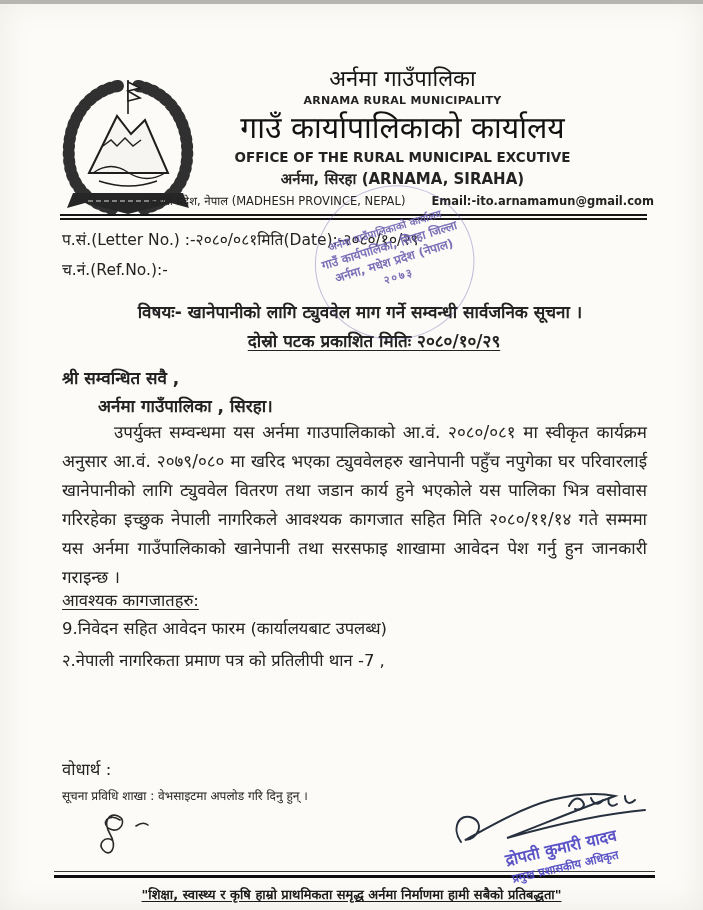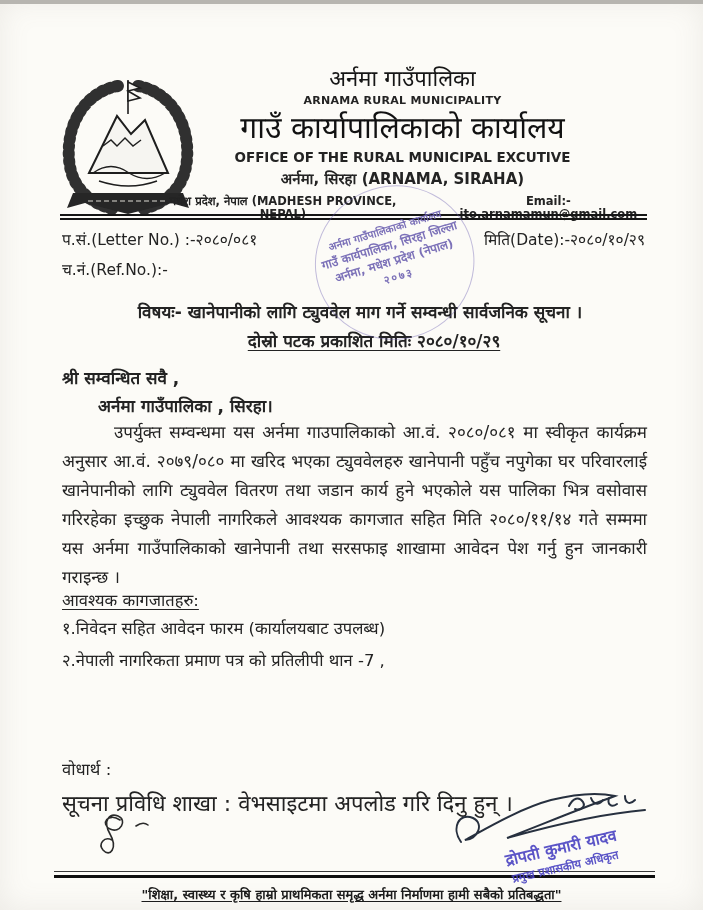--- a/index.html
+++ b/index.html
@@ -14,27 +14,27 @@
 
   
   .emblem { position:absolute; left:58px; top:74px; }
   .letterhead { position:absolute; left:150px; top:66px; width:505px; text-align:center; line-height:1.15; }
   .h-np1 { font-size:22px; font-weight:500; color:#161616; }
   .h-en1 { font-size:11px; font-weight:bold; margin-top:4px; letter-spacing:.3px; }
   .h-np2 { font-size:30px; font-weight:normal; margin-top:3px; color:#111; }
   .h-en2 { font-size:13.5px; font-weight:bold; margin-top:5px; }
   .h-np3 { font-size:15px; font-weight:bold; margin-top:5px; }
   .h-row { display:flex; justify-content:center; gap:26px; margin-top:7px; font-size:11.5px; font-weight:bold; }
-  .h-prov { font-weight:bold; }
+  .h-prov { font-weight:normal; }
 
   .rule-top { position:absolute; left:60px; right:56px; top:214px; height:2px;
     border-top:2px solid #161616; border-bottom:2px solid #161616; }
 
   
-  .meta-row { position:absolute; left:62px; right:58px; top:228px; display:flex; justify-content:space-between; font-size:15.5px; }
+  .meta-row { position:absolute; left:62px; right:58px; top:228px; display:flex; font-size:15.5px; }
   .ref-row  { position:absolute; left:62px; top:258px; font-size:15.5px; }
 
   
   .stamp-round {
     position:absolute; left:286px; top:222px; width:212px;
     transform:rotate(-17deg); color:#6b5fb0; text-align:center;
     font-weight:bold; line-height:1.4; opacity:.88; z-index:3; pointer-events:none;
   }
   .stamp-circle { position:absolute; left:50%; top:-36px; width:158px; height:152px;
     transform:translateX(-50%); border:1.6px solid rgba(104,92,175,.45); border-radius:50%; }
@@ -49,21 +49,21 @@
   .greet1 { position:absolute; left:62px; top:366px; font-size:17px; font-weight:600; }
   .greet2 { position:absolute; left:98px; top:394px; font-size:17px; font-weight:600; }
   .para   { position:absolute; left:62px; right:56px; top:418px; font-size:17px; line-height:29px;
             text-align:justify; text-indent:52px; }
   .docs-h { position:absolute; left:62px; top:588px; font-size:16.5px; font-weight:400;
             text-decoration:underline; text-underline-offset:3px; }
   .doc1   { position:absolute; left:62px; top:616px; font-size:16.5px; }
   .doc2   { position:absolute; left:62px; top:648px; font-size:16.5px; }
   .doc3   { position:absolute; left:62px; right:56px; top:678px; font-size:16.5px; line-height:29px; text-align:justify; }
   .bodh   { position:absolute; left:62px; top:757px; font-size:16.5px; }
-  .itline { position:absolute; left:62px; top:787px; font-size:22px; }
+  .itline { position:absolute; left:62px; top:787px; font-size:12px; }
 
   
   .sig { position:absolute; right:46px; top:786px; }
   .stamp-name {
     position:absolute; right:38px; top:836px; width:205px;
     transform:rotate(-13deg); color:#4a43c2; text-align:center; font-weight:bold;
     opacity:.9; z-index:3; pointer-events:none;
   }
   .stamp-name .l1 { font-size:16px; }
   .stamp-name .l2 { font-size:11.5px; margin-top:1px; }
@@ -131,21 +131,21 @@
   </div>
 
   <div class="subject">विषयः- खानेपानीको लागि ट्युववेल माग गर्ने सम्वन्धी सार्वजनिक सूचना ।</div>
   <div class="published">दोस्रो पटक प्रकाशित मितिः २०८०/१०/२९</div>
 
   <div class="greet1">श्री सम्वन्धित सवै ,</div>
   <div class="greet2">अर्नमा गाउँपालिका , सिरहा।</div>
   <p class="para" style="margin:0;">उपर्युक्त सम्वन्धमा यस अर्नमा गाउपालिकाको आ.वं. २०८०/०८१ मा स्वीकृत कार्यक्रम अनुसार आ.वं. २०७९/०८० मा खरिद भएका ट्युववेलहरु खानेपानी पहुँच नपुगेका घर परिवारलाई खानेपानीको लागि ट्युववेल वितरण तथा जडान कार्य हुने भएकोले यस पालिका भित्र वसोवास गरिरहेका इच्छुक नेपाली नागरिकले आवश्यक कागजात सहित मिति २०८०/११/१४ गते सम्ममा यस अर्नमा गाउँपालिकाको खानेपानी तथा सरसफाइ शाखामा आवेदन पेश गर्नु हुन जानकारी गराइन्छ ।</p>
 
   <div class="docs-h">आवश्यक कागजातहरु:</div>
-  <div class="doc1">१.निवेदन सहित आवेदन फारम (कार्यालयबाट उपलब्ध)</div>
+  <div class="doc1">9.निवेदन सहित आवेदन फारम (कार्यालयबाट उपलब्ध)</div>
   <div class="doc2">२.नेपाली नागरिकता प्रमाण पत्र को प्रतिलीपी थान -7 ,</div>
 
   <div class="bodh">वोधार्थ :</div>
   <div class="itline">सूचना प्रविधि शाखा : वेभसाइटमा अपलोड गरि दिनु हुन् ।</div>
 
   <svg class="sig" width="210" height="72" viewBox="0 0 210 72">
     <g fill="none" stroke="#27303f" stroke-width="2" stroke-linecap="round">
       <path d="M14,56 C4,42 12,26 26,32 C38,38 30,54 18,54 C40,42 74,22 104,14 C128,8 150,6 168,10 C140,20 96,38 60,52 C96,42 150,28 198,24"></path>
       <path d="M122,20 c4,-8 10,-10 14,-4 c3,5 -3,9 -8,7"></path>
       <path d="M144,12 c2,6 8,8 12,2 m6,-2 c-2,6 2,10 8,6 m8,-8 c0,6 4,10 10,4"></path>

